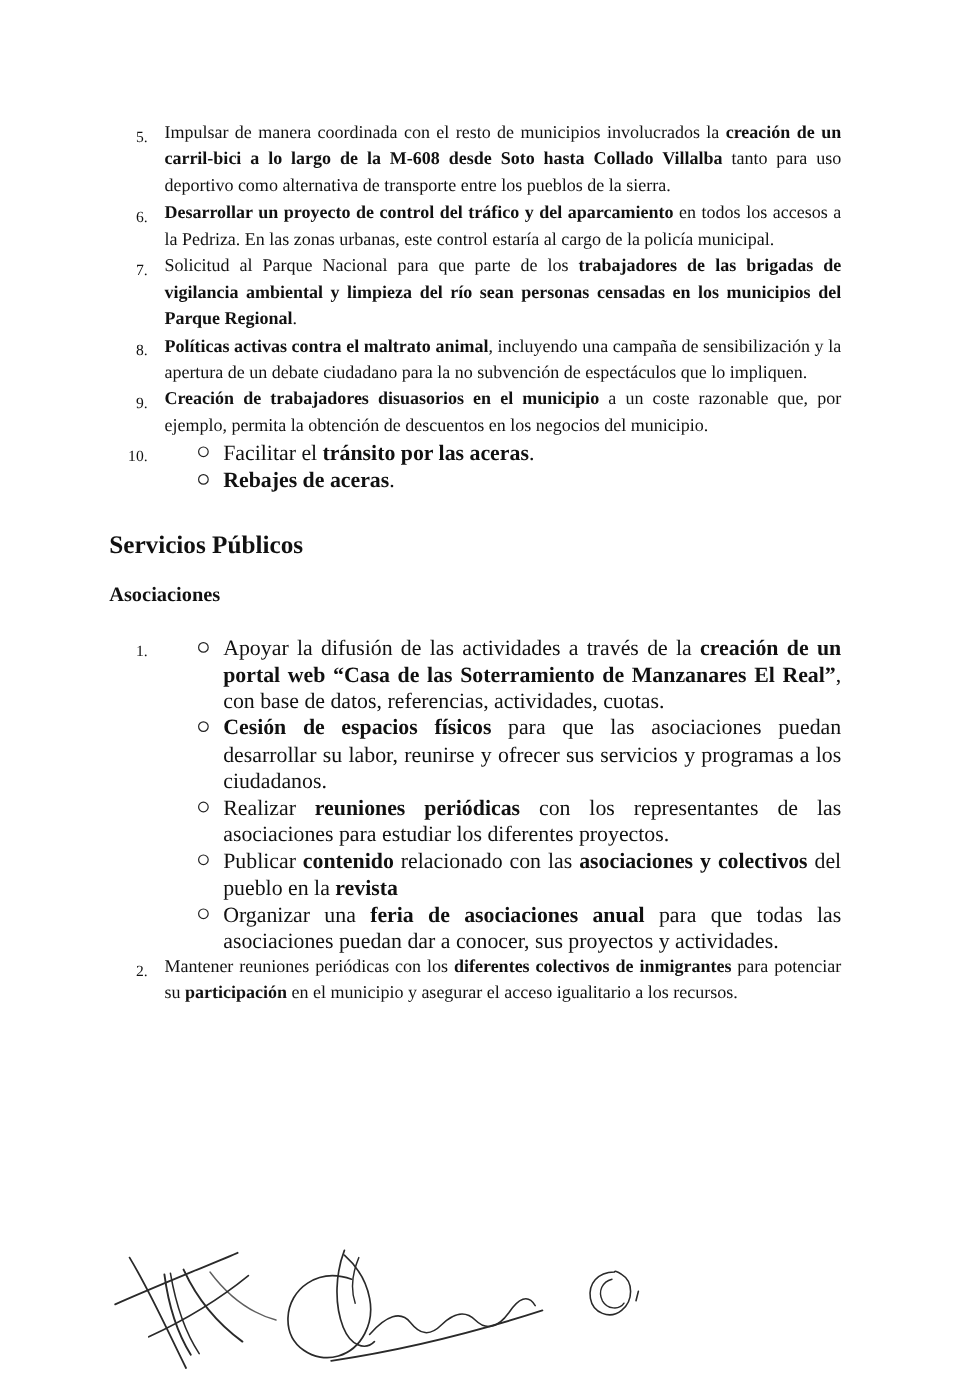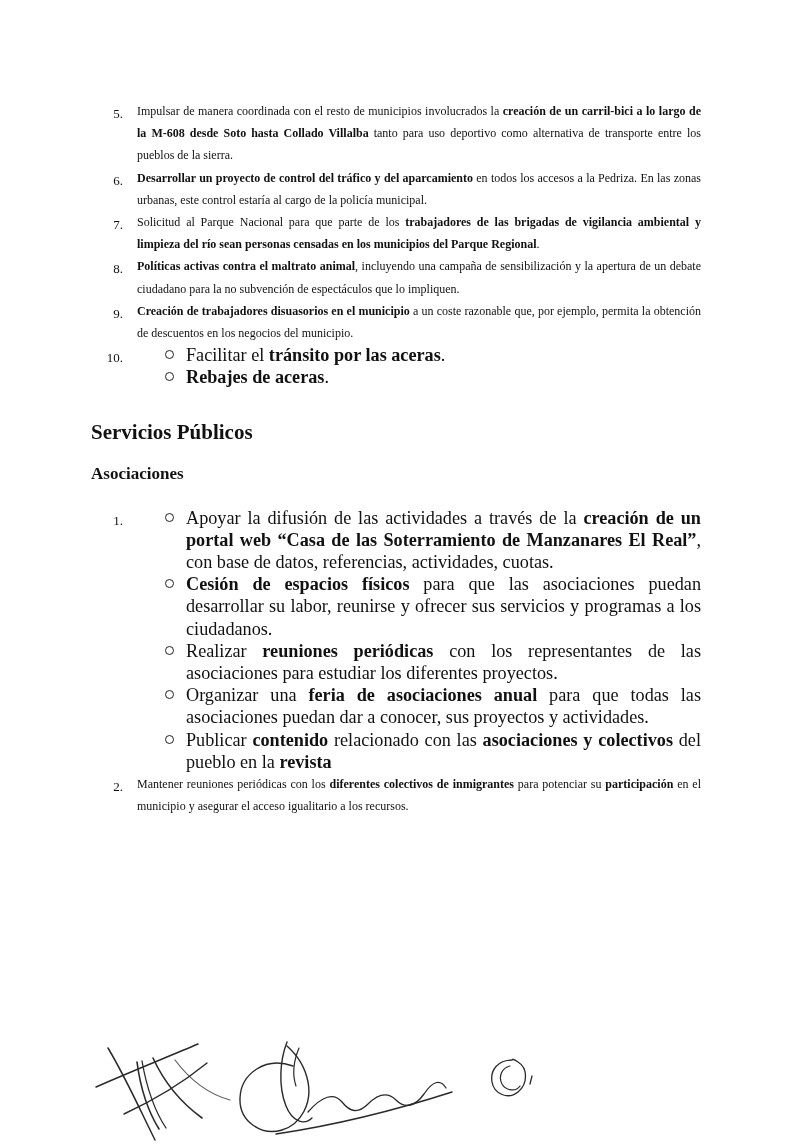--- a/index.html
+++ b/index.html
@@ -39,21 +39,21 @@
     left: 0;
     top: 3px;
     width: 32px;
     text-align: right;
     font-size: 13px;
     line-height: 22px;
     color: #111;
   }
   .txt {
     display: block;
-    font-size: 12px;
+    font-size: 15px;
     line-height: 22.2px;
     text-align: justify;
     text-justify: inter-word;
     hyphens: none;
     font-family: Liberation Serif, serif;
   }
   .txt b { font-weight: bold; }
 
   
   ul.sublist {
@@ -176,25 +176,25 @@
             <li>
               <span class="omark"></span>
               <span class="subtxt"><b>Cesión de espacios físicos</b> para que las asociaciones puedan desarrollar su labor, reunirse y ofrecer sus servicios y programas a los ciudadanos.</span>
             </li>
             <li>
               <span class="omark"></span>
               <span class="subtxt">Realizar <b>reuniones periódicas</b> con los representantes de las asociaciones para estudiar los diferentes proyectos.</span>
             </li>
             <li>
               <span class="omark"></span>
+              <span class="subtxt">Publicar <b>contenido</b> relacionado con las <b>asociaciones y colectivos</b> del pueblo en la <b>revista</b></span>
+            </li>
+            <li>
+              <span class="omark"></span>
               <span class="subtxt">Organizar una <b>feria de asociaciones anual</b> para que todas las asociaciones puedan dar a conocer, sus proyectos y actividades.</span>
-            </li>
-            <li>
-              <span class="omark"></span>
-              <span class="subtxt">Publicar <b>contenido</b> relacionado con las <b>asociaciones y colectivos</b> del pueblo en la <b>revista</b></span>
             </li>
           </ul>
         </li>
         <li>
           <span class="num">2.</span>
           <span class="txt">Mantener reuniones periódicas con los <b>diferentes colectivos de inmigrantes</b> para potenciar su <b>participación</b> en el municipio y asegurar el acceso igualitario a los recursos.</span>
         </li>
       </ol>
   </div>
 

